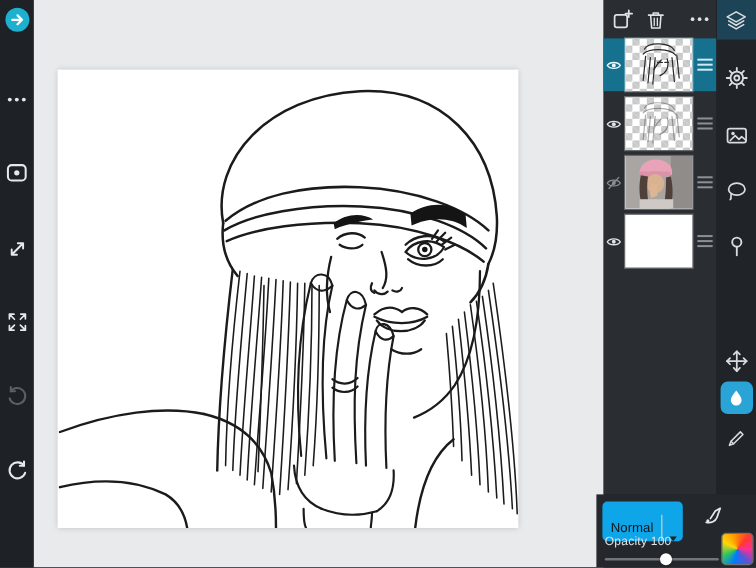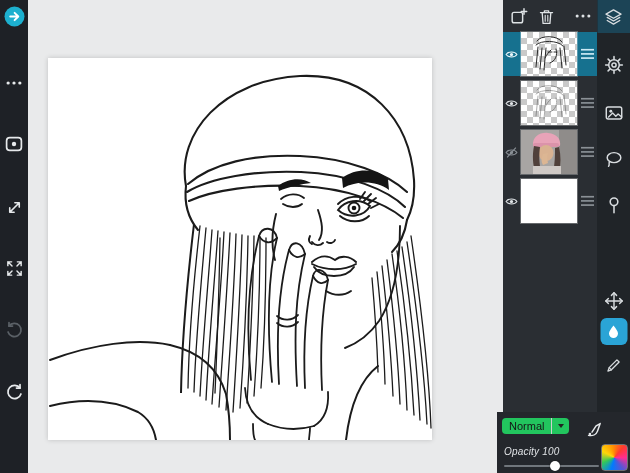--- a/index.html
+++ b/index.html
@@ -29,27 +29,27 @@
   .layer-row.selected .handle{color:#cdeaf5;}
 
   
   .right-toolbar{position:absolute;left:597px;top:0;width:33px;height:473px;background:#202428;z-index:4;}
   .rt{position:absolute;left:50%;transform:translateX(-50%);width:26px;height:26px;display:flex;align-items:center;justify-content:center;color:#d8dcdf;}
   .rt.tile-active{width:33px;height:33px;background:#1c4456;border-radius:0;}
   .rt.tool-active{width:27px;height:27px;background:#2aa4d6;border-radius:6px;color:#ffffff;}
 
   
   .bottom-panel{position:absolute;left:497px;top:412px;width:133px;height:61px;background:#24272c;z-index:6;}
-  .blend-btn{position:absolute;left:5px;top:6px;height:16px;background:#22c55e;border-radius:4px;display:flex;align-items:center;overflow:hidden;}
+  .blend-btn{position:absolute;left:5px;top:6px;height:33px;background:#0ea5e9;border-radius:4px;display:flex;align-items:flex-end;overflow:hidden;}
   .blend-label{padding:0 7px;font-size:11px;color:#151515;line-height:22px;}
   .blend-sep{width:1px;height:22px;background:#cfcfcf;display:inline-block;}
   .blend-arrow{width:17px;display:flex;align-items:center;justify-content:center;}
   .tri{width:0;height:0;border-left:3.5px solid transparent;border-right:3.5px solid transparent;border-top:4.5px solid #222;display:inline-block;}
   .ink{position:absolute;left:86px;top:6px;width:22px;height:22px;color:#e6e9eb;display:flex;align-items:center;justify-content:center;}
-  .opacity{position:absolute;left:7px;top:34px;font-size:10px;color:#e0e3e6;letter-spacing:.2px;font-style:italic;}
+  .opacity{position:absolute;left:7px;top:34px;font-size:10px;color:#e0e3e6;letter-spacing:.2px;}
   .slider{position:absolute;left:7px;top:48px;width:95px;height:12px;}
   .slider .track{position:absolute;left:0;top:5px;width:95px;height:2px;background:#70767c;border-radius:1px;}
   .slider .knob{position:absolute;left:46px;top:1px;width:10px;height:10px;border-radius:50%;background:#ffffff;box-shadow:0 0 2px rgba(0,0,0,.5);}
   .swatch{position:absolute;right:3px;bottom:3px;width:25px;height:25px;border-radius:3px;background:#ff0000;background:conic-gradient(from 40deg,#ff3b30,#ff2d92,#5856d6,#007aff,#34c759,#ffd60a,#ff9500,#ff3b30);outline:1px solid rgba(255,255,255,.35);}
 </style>
 </head>
 <body>
 
 <div class="app">
 

